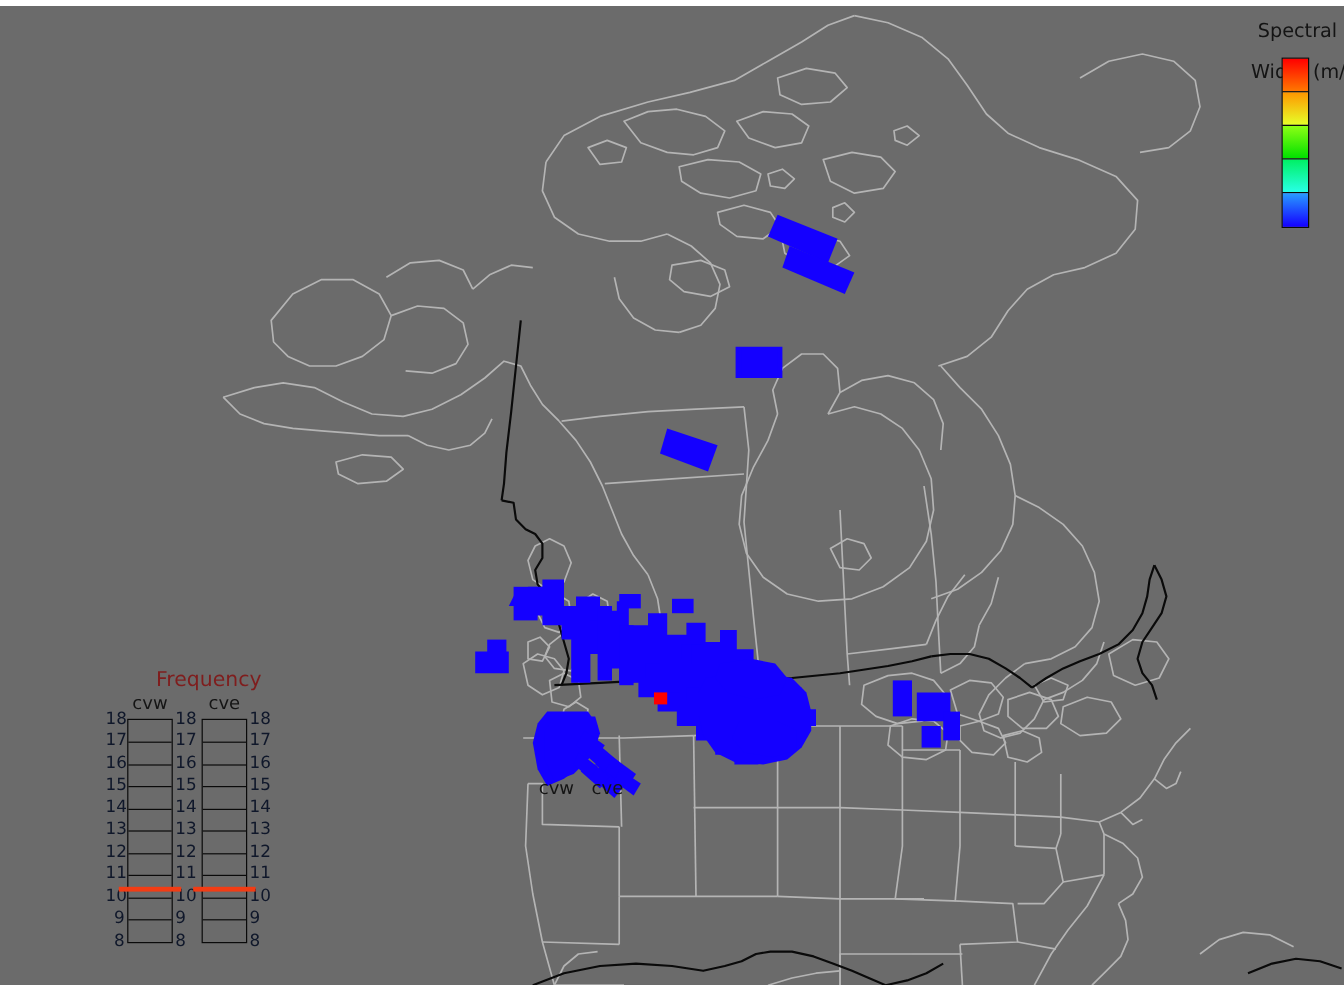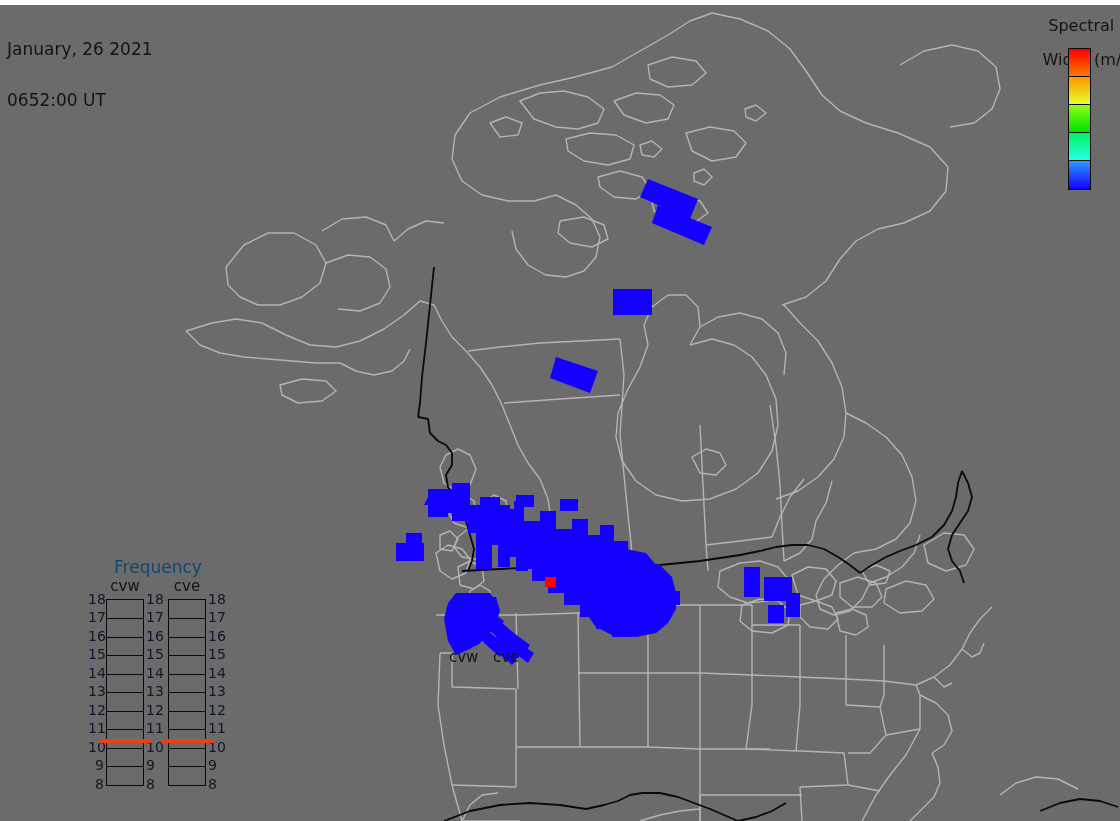--- a/index.html
+++ b/index.html
@@ -102,25 +102,25 @@
   
   #frequency-panel {
     position: absolute;
     left: 88px;
     top: 558px;
     width: 140px;
     height: 226px;
   }
   #frequency-title {
     position: absolute;
-    left: 0;
+    left: 16px;
     top: 0;
     width: 140px;
     text-align: center;
-    color: #0c4a6e;
+    color: #7f1d1d;
     font-size: 17px;
     line-height: 18px;
     white-space: pre;
   }
   .freq-col-label {
     position: absolute;
     top: 21px;
     color: #141414;
     font-size: 15px;
     line-height: 15px;
@@ -409,24 +409,20 @@
 
       <g fill="#ff0000">
         <polygon points="545,572 556,572 556,582 545,582"></polygon>
       </g>
     </svg>
 
     <div class="station-label" style="left:449px; top:645px;">cvw</div>
     <div class="station-label" style="left:493px; top:645px;">cve</div>
   </div>
 
-  <div id="timestamp">
-    <div>January, 26 2021</div>
-    <div>0652:00 UT</div>
-  </div>
 
   <div id="colorbar-panel">
     <div id="colorbar-title">
       <span>Spectral</span><br>
       <span>Width (m/s)</span>
     </div>
     <div id="colorbar-bar">
       <div class="cb-seg" style="background:linear-gradient(#ff0000,#ff7800);"></div>
       <div class="cb-seg" style="background:linear-gradient(#ff9600,#e6ff28);"></div>
       <div class="cb-seg" style="background:linear-gradient(#8cff14,#00e000);"></div>

